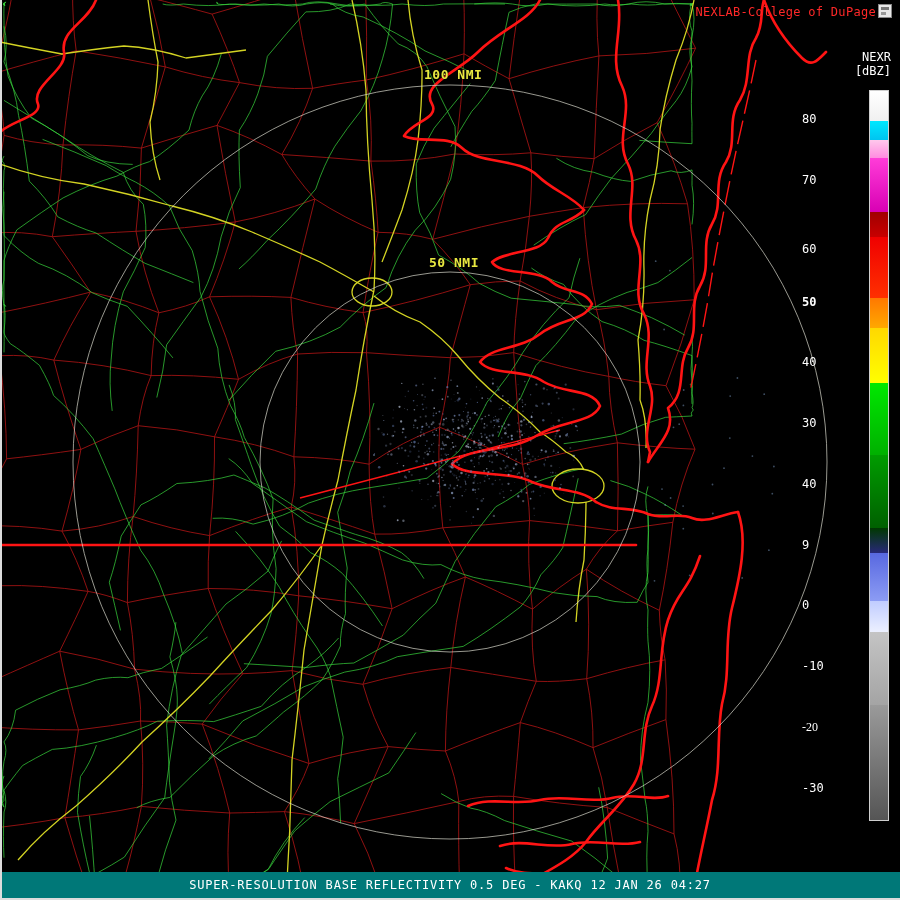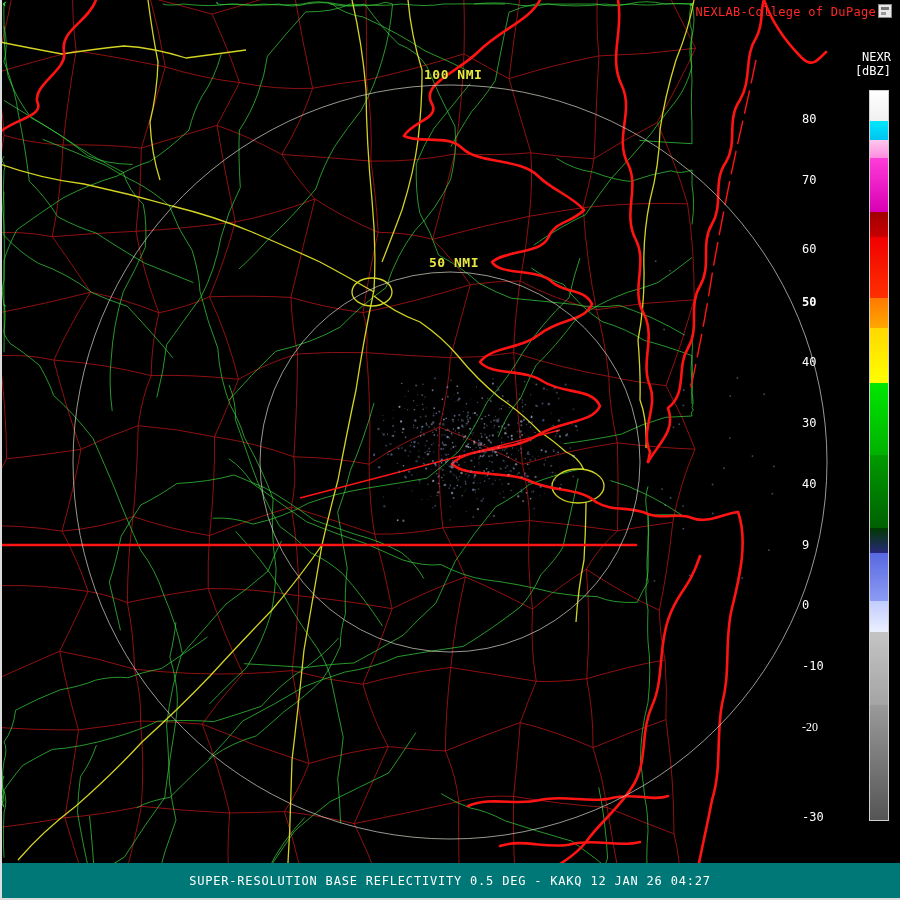--- a/index.html
+++ b/index.html
@@ -12,21 +12,21 @@
   .bnd{fill:none;stroke:var(--boundary,#ff1414);stroke-width:2.6;stroke-linejoin:round;stroke-linecap:round}
   .bnd-thin{fill:none;stroke:var(--boundary,#ff1414);stroke-width:1.4}
   .ring{fill:none;stroke:var(--ring,#d8d8cc);stroke-width:1;opacity:.7}
   .ring-label{position:absolute;color:var(--label,#e8e840);font:bold 13px "DejaVu Sans Mono",monospace;letter-spacing:.5px;text-shadow:0 0 2px #000}
   .brand{position:absolute;top:5px;right:24px;font:12px "DejaVu Sans Mono",monospace;color:#ff2828;letter-spacing:.3px}
   .logo{position:absolute;top:4px;right:8px;width:14px;height:14px}
   .cb-title{position:absolute;top:50px;right:9px;text-align:right;color:#ffffff;font:12px "DejaVu Sans Mono",monospace;line-height:14px}
   #colorbar{position:absolute;left:869px;top:90px;width:20px;height:731px;border:1px solid #cfcfcf;background:#000;overflow:hidden}
   #colorbar div{width:100%}
   #ticks .tick{position:absolute;right:38px;width:60px;text-align:left;color:#fff;font:12px "DejaVu Sans Mono",monospace}
-  .footer{position:absolute;left:0;right:0;bottom:2px;height:35px;display:flex;align-items:center;justify-content:center;color:#fff;font:12px "DejaVu Sans Mono",monospace;letter-spacing:.8px;background:#007878}
+  .footer{position:absolute;left:0;right:0;bottom:2px;height:26px;display:flex;align-items:center;justify-content:center;color:#fff;font:12px "DejaVu Sans Mono",monospace;letter-spacing:.8px;background:#007878}
   .left-edge{position:absolute;left:0;top:0;bottom:0;width:2px;background:#dcdcdc}
   .bottom-edge{position:absolute;left:0;right:0;bottom:0;height:2px;background:#dcdcdc}
 </style>
 </head>
 <body>
 
 <div class="screen">
 
   <svg class="map" width="900" height="900" viewBox="0 0 900 900">
     <rect width="900" height="900" fill="#000000"></rect>
@@ -827,21 +827,21 @@
       <div class="tick" style="top: 173.125px;">70</div>
       <div class="tick" style="top: 233.875px; margin-top: 8px;">60</div>
       <div class="tick" style="top: 294.625px; font-weight: bold;">50</div>
       <div class="tick" style="top: 355.375px;">40</div>
       <div class="tick" style="top: 416.125px;">30</div>
       <div class="tick" style="top: 476.875px;">40</div>
       <div class="tick" style="top: 537.625px;">9</div>
       <div class="tick" style="top: 598.375px;">0</div>
       <div class="tick" style="top: 659.125px;">-10</div>
       <div class="tick" style="top: 719.875px; font-family: Liberation Serif, serif;">-20</div>
-      <div class="tick" style="top: 780.625px; margin-top: 29px;">-30</div>
+      <div class="tick" style="top: 780.625px;">-30</div>
     </div>
 
   <div class="footer" style="background: rgb(0, 120, 120);">
     <span>SUPER-RESOLUTION BASE REFLECTIVITY 0.5 DEG - KAKQ 12 JAN 26 04:27</span>
   </div>
   <div class="left-edge"></div>
   <div class="bottom-edge"></div>
 </div>
 
 </body></html>

